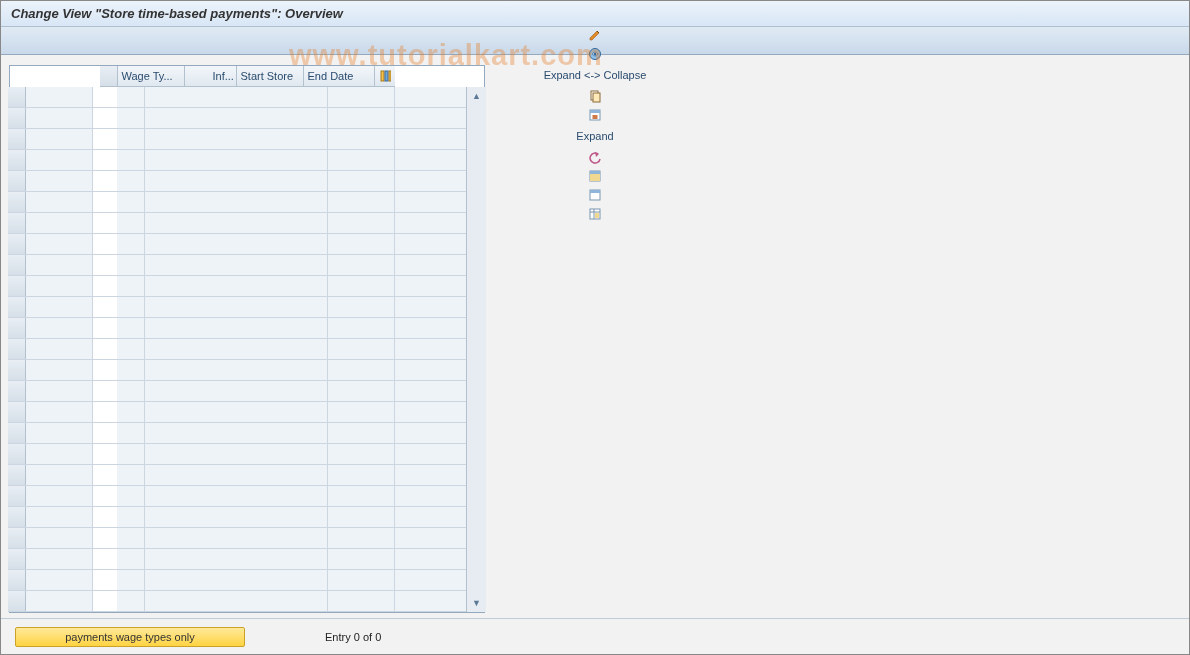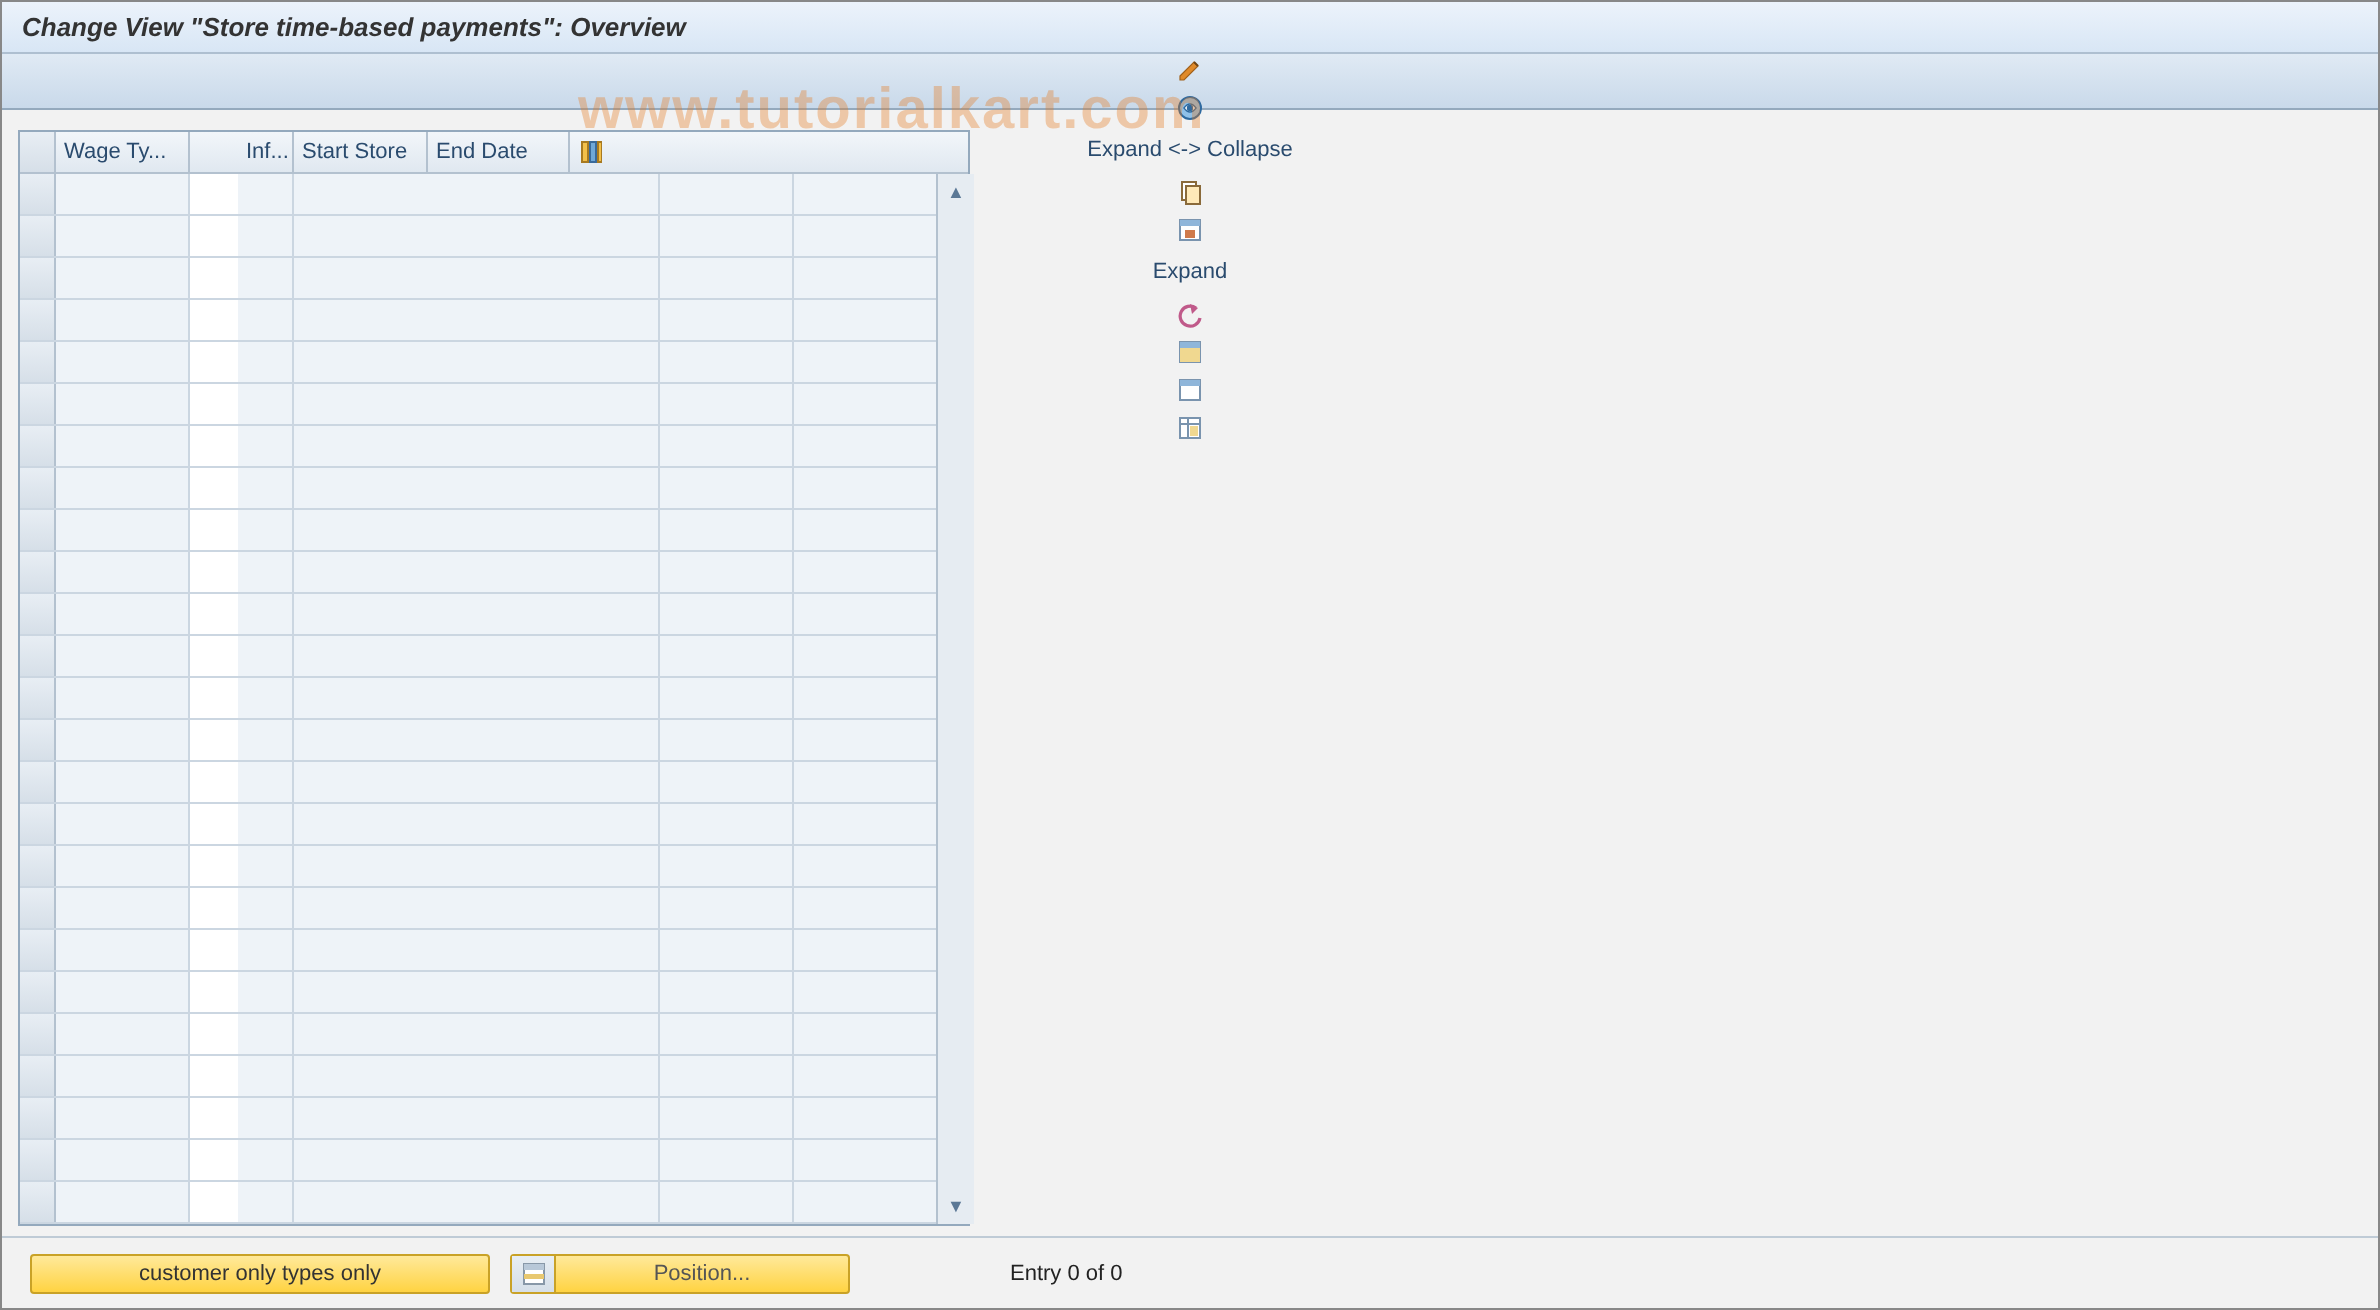--- a/index.html
+++ b/index.html
@@ -50,20 +50,21 @@
   
   .content { padding: 10px 8px; }
   
   
   .table-wrap {
     width: 476px;
     border: 1px solid #94a9bd;
     background: #fff;
     display: flex;
     flex-direction: column;
+    align-items: center;
   }
   .table-header-row {
     display: flex;
     background: linear-gradient(to bottom, #f2f6fa 0%, #e0e8f0 100%);
     border-bottom: 1px solid #b3c1cf;
     height: 21px;
   }
   .th {
     border-right: 1px solid #b3c1cf;
     padding: 3px 4px;
@@ -471,27 +472,17 @@
         <div class="scroll-col">
           <div class="scroll-arrow">▲</div>
           <div class="scroll-track"></div>
           <div class="scroll-arrow">▼</div>
         </div>
       </div>
     </div>
   </div>
 
   <div class="bottom">
-    <div class="btn-yellow">customer only types only</div>
-    <div class="btn-position">
-      <span class="pos-icon">
-        <svg width="12" height="12">
-            <rect x="1" y="1" width="10" height="10" fill="#fff" stroke="#8898a8"></rect>
-            <rect x="1" y="1" width="10" height="3" fill="#b8c8d8"></rect>
-            <rect x="1" y="6" width="10" height="2.5" fill="#e8c870"></rect>
-          </svg>
-      </span>
-      <span class="pos-text">Position...</span>
-    </div>
+    <div class="btn-yellow">payments wage types only</div>
     <span class="entry-text">Entry 0 of 0</span>
   </div>
 
 </div>
 
 </body></html>

